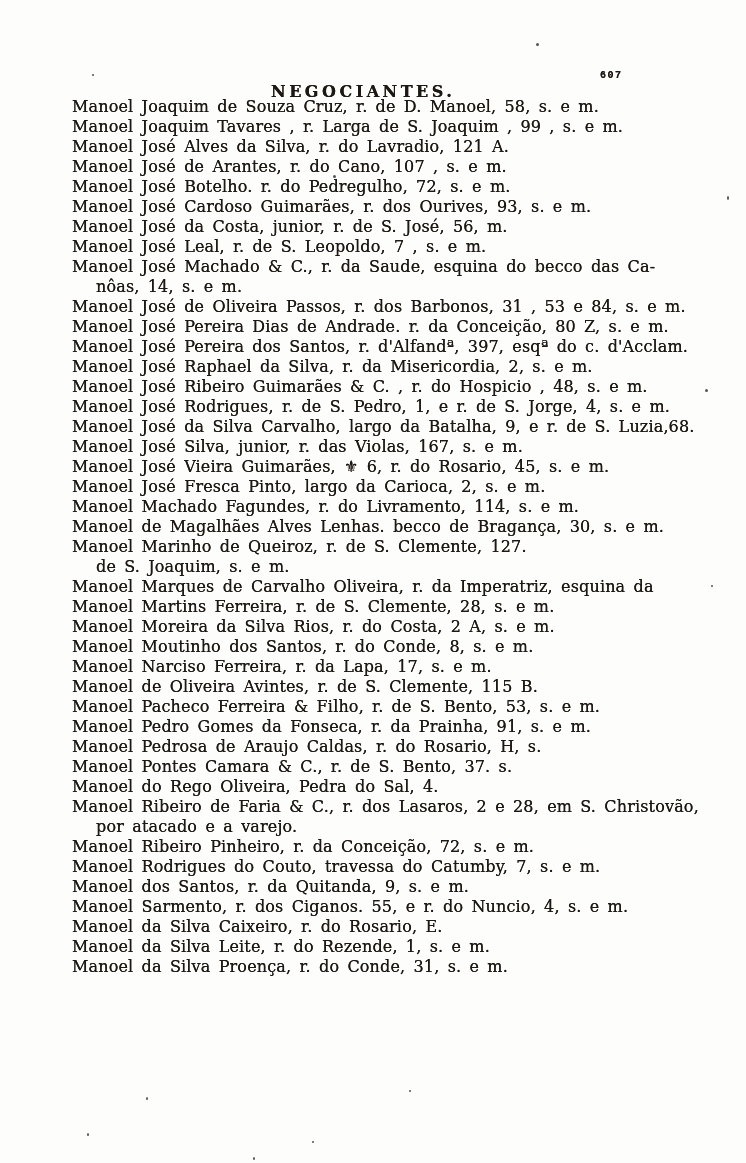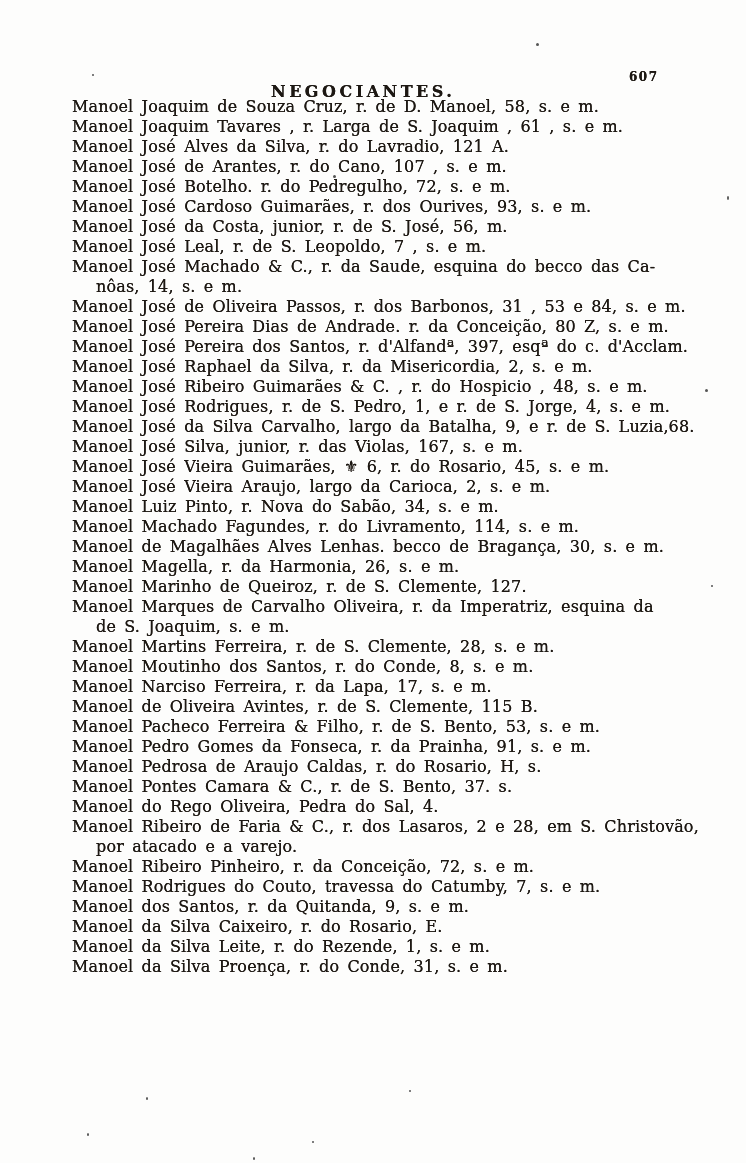--- a/index.html
+++ b/index.html
@@ -29,26 +29,27 @@
     top: 68px;
     font-size: 16px;
     font-weight: 700;
     letter-spacing: 3.5px;
     white-space: nowrap;
     text-shadow: 0 0 0.6px #1d1813;
     margin-top: 14px;
   }
   .page-number {
     position: absolute;
-    left: 629px;
+    left: 600px;
     top: 70px;
-    font-size: 12px;
+    font-size: 10px;
     font-weight: 700;
     letter-spacing: 1.5px;
     text-shadow: 0 0 0.5px #1d1813;
+    font-family: Liberation Mono, monospace;
   }
   .text-block {
     position: absolute;
     left: 72px;
     top: 97px;
     width: 660px;
   }
   .line {
     font-size: 16px;
     line-height: 20px;
@@ -73,60 +74,60 @@
 
 <div class="page">
 
   <header class="page-header">
     <span class="running-title">NEGOCIANTES.</span>
     <span class="page-number">607</span>
   </header>
 
   <main class="text-block">
       <div class="line">Manoel Joaquim de Souza Cruz, r. de D. Manoel, 58, s. e m.</div>
-      <div class="line">Manoel Joaquim Tavares , r. Larga de S. Joaquim , 61 , s. e m.</div>
+      <div class="line">Manoel Joaquim Tavares , r. Larga de S. Joaquim , 99 , s. e m.</div>
       <div class="line">Manoel José Alves da Silva, r. do Lavradio, 121 A.</div>
       <div class="line">Manoel José de Arantes, r. do Cano, 107 , s. e m.</div>
       <div class="line">Manoel José Botelho. r. do Pedregulho, 72, s. e m.</div>
       <div class="line">Manoel José Cardoso Guimarães, r. dos Ourives, 93, s. e m.</div>
       <div class="line">Manoel José da Costa, junior, r. de S. José, 56, m.</div>
       <div class="line">Manoel José Leal, r. de S. Leopoldo, 7 , s. e m.</div>
       <div class="line">Manoel José Machado &amp; C., r. da Saude, esquina do becco das Ca-</div>
       <div class="line cont">nôas, 14, s. e m.</div>
       <div class="line">Manoel José de Oliveira Passos, r. dos Barbonos, 31 , 53 e 84, s. e m.</div>
       <div class="line">Manoel José Pereira Dias de Andrade. r. da Conceição, 80 Z, s. e m.</div>
       <div class="line">Manoel José Pereira dos Santos, r. d'Alfandª, 397, esqª do c. d'Acclam.</div>
       <div class="line">Manoel José Raphael da Silva, r. da Misericordia, 2, s. e m.</div>
       <div class="line">Manoel José Ribeiro Guimarães &amp; C. , r. do Hospicio , 48, s. e m.</div>
       <div class="line">Manoel José Rodrigues, r. de S. Pedro, 1, e r. de S. Jorge, 4, s. e m.</div>
       <div class="line">Manoel José da Silva Carvalho, largo da Batalha, 9, e r. de S. Luzia,68.</div>
       <div class="line">Manoel José Silva, junior, r. das Violas, 167, s. e m.</div>
       <div class="line">Manoel José Vieira Guimarães, ⚜ 6, r. do Rosario, 45, s. e m.</div>
-      <div class="line">Manoel José Vieira Araujo, largo da Carioca, 2, s. e m.</div>
-      <div class="line">Manoel Luiz Pinto, r. Nova do Sabão, 34, s. e m.</div>
+      <div class="line">Manoel José Fresca Pinto, largo da Carioca, 2, s. e m.</div>
       <div class="line">Manoel Machado Fagundes, r. do Livramento, 114, s. e m.</div>
       <div class="line">Manoel de Magalhães Alves Lenhas. becco de Bragança, 30, s. e m.</div>
-      <div class="line">Manoel Magella, r. da Harmonia, 26, s. e m.</div>
       <div class="line">Manoel Marinho de Queiroz, r. de S. Clemente, 127.</div>
+      <div class="line cont">de S. Joaquim, s. e m.</div>
       <div class="line">Manoel Marques de Carvalho Oliveira, r. da Imperatriz, esquina da</div>
-      <div class="line cont">de S. Joaquim, s. e m.</div>
       <div class="line">Manoel Martins Ferreira, r. de S. Clemente, 28, s. e m.</div>
+      <div class="line">Manoel Moreira da Silva Rios, r. do Costa, 2 A, s. e m.</div>
       <div class="line">Manoel Moutinho dos Santos, r. do Conde, 8, s. e m.</div>
       <div class="line">Manoel Narciso Ferreira, r. da Lapa, 17, s. e m.</div>
       <div class="line">Manoel de Oliveira Avintes, r. de S. Clemente, 115 B.</div>
       <div class="line">Manoel Pacheco Ferreira &amp; Filho, r. de S. Bento, 53, s. e m.</div>
       <div class="line">Manoel Pedro Gomes da Fonseca, r. da Prainha, 91, s. e m.</div>
       <div class="line">Manoel Pedrosa de Araujo Caldas, r. do Rosario, H, s.</div>
       <div class="line">Manoel Pontes Camara &amp; C., r. de S. Bento, 37. s.</div>
       <div class="line">Manoel do Rego Oliveira, Pedra do Sal, 4.</div>
       <div class="line">Manoel Ribeiro de Faria &amp; C., r. dos Lasaros, 2 e 28, em S. Christovão,</div>
       <div class="line cont">por atacado e a varejo.</div>
       <div class="line">Manoel Ribeiro Pinheiro, r. da Conceição, 72, s. e m.</div>
       <div class="line">Manoel Rodrigues do Couto, travessa do Catumby, 7, s. e m.</div>
       <div class="line">Manoel dos Santos, r. da Quitanda, 9, s. e m.</div>
+      <div class="line">Manoel Sarmento, r. dos Ciganos. 55, e r. do Nuncio, 4, s. e m.</div>
       <div class="line">Manoel da Silva Caixeiro, r. do Rosario, E.</div>
       <div class="line">Manoel da Silva Leite, r. do Rezende, 1, s. e m.</div>
       <div class="line">Manoel da Silva Proença, r. do Conde, 31, s. e m.</div>
     </main>
 
   <div class="speckle" style="left:536px;top:43px;width:3px;height:3px;"></div>
   <div class="speckle" style="left:92px;top:74px;width:2px;height:2px;"></div>
   <div class="speckle" style="left:333px;top:175px;width:3px;height:3px;"></div>
   <div class="speckle" style="left:727px;top:196px;width:2px;height:4px;"></div>
   <div class="speckle" style="left:705px;top:389px;width:3px;height:3px;"></div>

